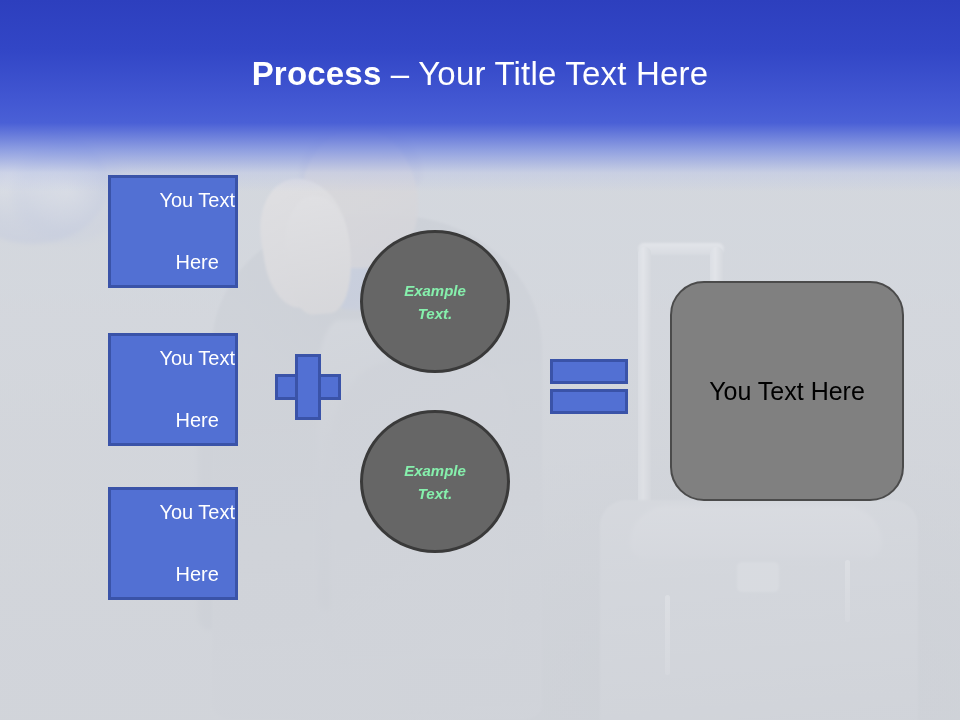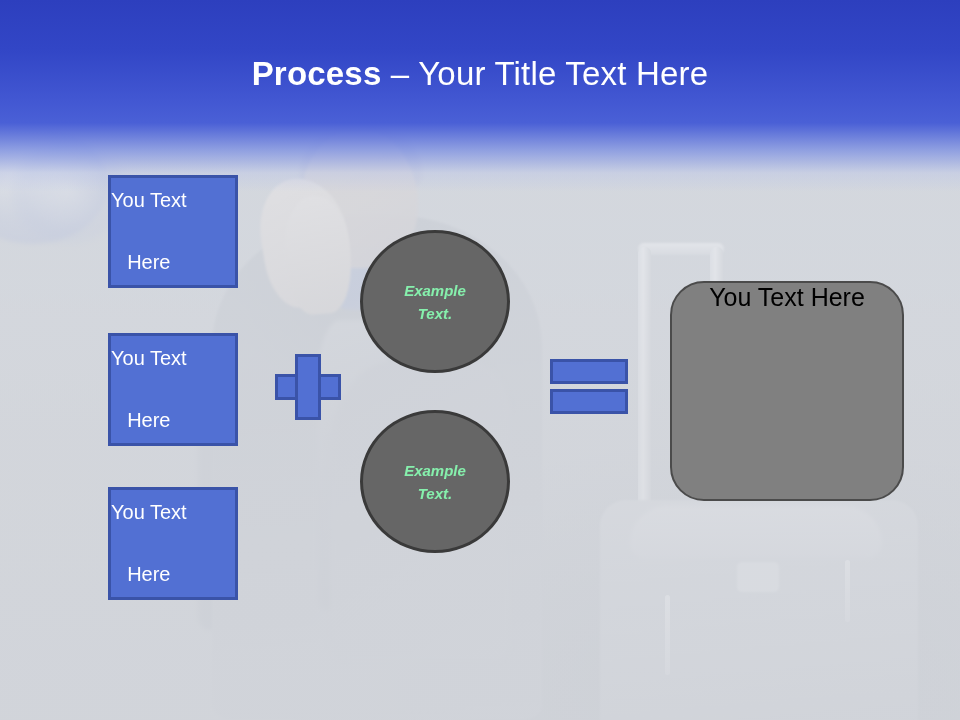--- a/index.html
+++ b/index.html
@@ -253,21 +253,21 @@
     height: 113px;
     background: #5270d3;
     border: 3px solid #3a53a8;
     box-sizing: border-box;
     color: #ffffff;
     font-size: 20px;
     line-height: 31px;
     text-align: center;
     display: flex;
     align-items: center;
-    justify-content: flex-start;
+    justify-content: flex-end;
   }
   .blue-box span { display: block; }
   #box1 { left: 108px; top: 175px; }
   #box2 { left: 108px; top: 333px; }
   #box3 { left: 108px; top: 487px; }
 
   
   .plus {
     position: absolute;
     left: 275px; top: 354px;
@@ -331,20 +331,21 @@
     position: absolute;
     left: 670px; top: 281px;
     width: 234px; height: 220px;
     background: #808080;
     border: 2px solid #4b4b4b;
     border-radius: 34px;
     box-sizing: border-box;
     color: #000000;
     font-size: 25px;
     display: flex;
+    align-items: center;
     justify-content: center;
     text-align: center;
   }
 </style>
 </head>
 <body>
 
 <div id="slide">
 
   <div class="bg-photo">

